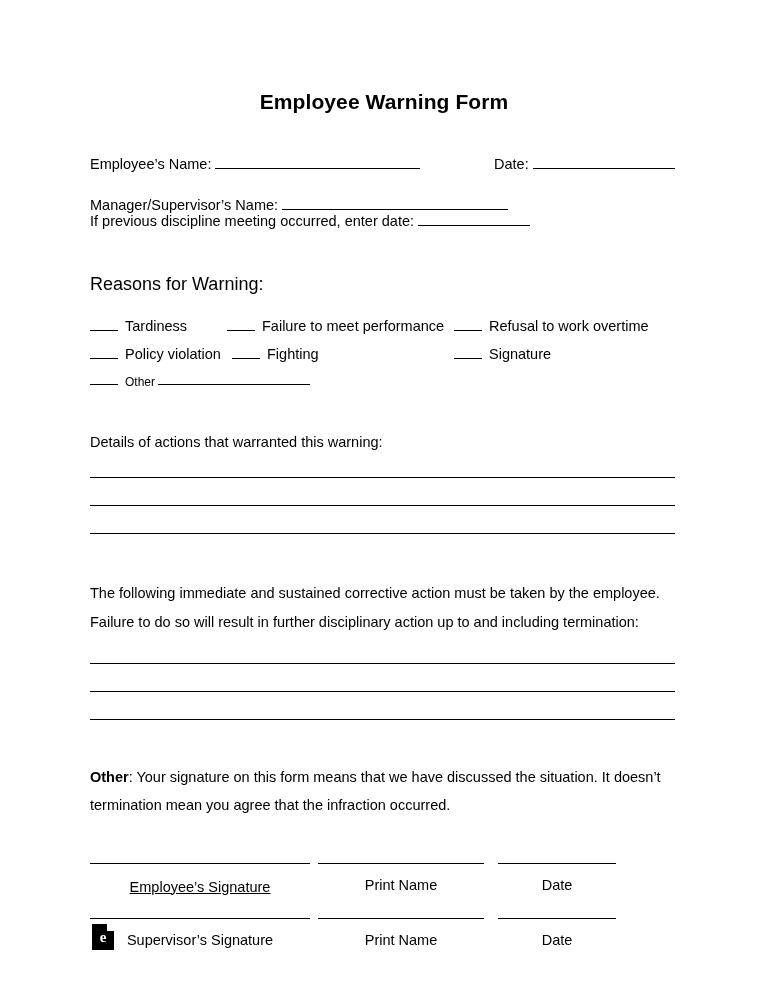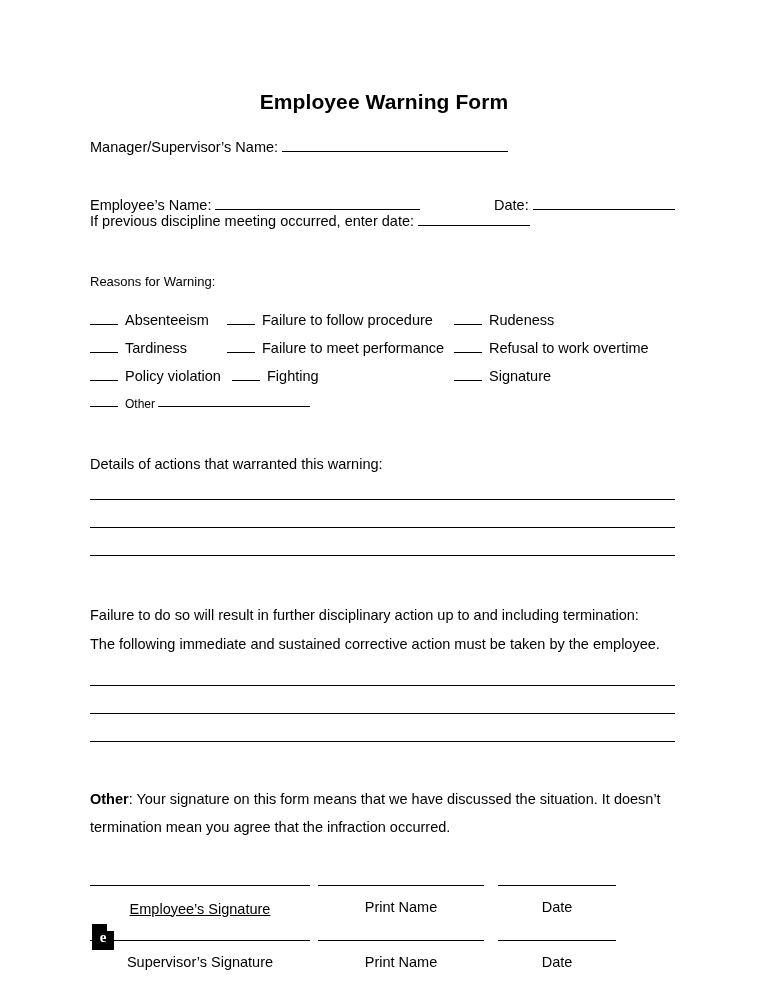--- a/index.html
+++ b/index.html
@@ -51,21 +51,21 @@
   .u-date   { width: 142px; }
   .u-mgr    { width: 226px; }
   .u-prev   { width: 112px; }
   .u-other  { width: 152px; }
 
   .line1 { margin-top: 41px; position: relative; }
   .line1 .date-group { position: absolute; left: 404px; top: 0; white-space: nowrap; }
   .line2 { margin-top: 24px; }
   .line3 { }
 
-  .reasons-label { margin-top: 45px; font-size: 13px; }
+  .reasons-label { margin-top: 45px; font-size: 18px; }
 
   .checks { margin-top: 23px; font-size: 14.5px; }
   .check-row { position: relative; height: 28px; }
   .blank {
     display: inline-block;
     width: 28px;
     border-bottom: 1px solid #000;
     height: 0.85em;
     margin-right: 7px;
     vertical-align: baseline;
@@ -138,54 +138,43 @@
   }
 </style>
 </head>
 <body>
 
 <div class="page">
   <div class="doc">
 
     <div class="title">Employee Warning Form</div>
 
-    <div class="row line2">
-      <span>Manager/Supervisor’s Name:</span>
-      <span class="fill u-mgr"></span>
-    </div>
-
     <div class="row line1">
       <span>Employee’s Name:</span>
       <span class="fill u-name"></span>
       <span class="date-group">
         <span>Date:</span>
         <span class="fill u-date"></span>
       </span>
     </div>
 
+    <div class="row line2">
+      <span>Manager/Supervisor’s Name:</span>
+      <span class="fill u-mgr"></span>
+    </div>
+
     <div class="row line3">
       <span>If previous discipline meeting occurred, enter date:</span>
       <span class="fill u-prev"></span>
     </div>
 
     <div class="reasons-label">Reasons for Warning:</div>
 
     <div class="checks">
 
-      <div class="check-row">
-        <span class="c1">
-          <span class="blank"></span><span>Absenteeism</span>
-        </span>
-        <span class="c2">
-          <span class="blank"></span><span>Failure to follow procedure</span>
-        </span>
-        <span class="c3">
-          <span class="blank"></span><span>Rudeness</span>
-        </span>
-      </div>
 
       <div class="check-row">
         <span class="c1">
           <span class="blank"></span><span>Tardiness</span>
         </span>
         <span class="c2">
           <span class="blank"></span><span>Failure to meet performance</span>
         </span>
         <span class="c3">
           <span class="blank"></span><span>Refusal to work overtime</span>
@@ -211,22 +200,22 @@
 
     </div>
 
     <div class="details-label">Details of actions that warranted this warning:</div>
 
     <div class="rule"></div>
     <div class="rule r2"></div>
     <div class="rule r2"></div>
 
     <div class="para">
+      <div>The following immediate and sustained corrective action must be taken by the employee.</div>
       <div>Failure to do so will result in further disciplinary action up to and including termination:</div>
-      <div>The following immediate and sustained corrective action must be taken by the employee.</div>
     </div>
 
     <div class="rule"></div>
     <div class="rule r2"></div>
     <div class="rule r2"></div>
 
     <div class="note">
       <b>Other</b><span>: Your signature on this form means that we have discussed the situation. It doesn’t termination mean you agree that the infraction occurred.</span>
     </div>
 

